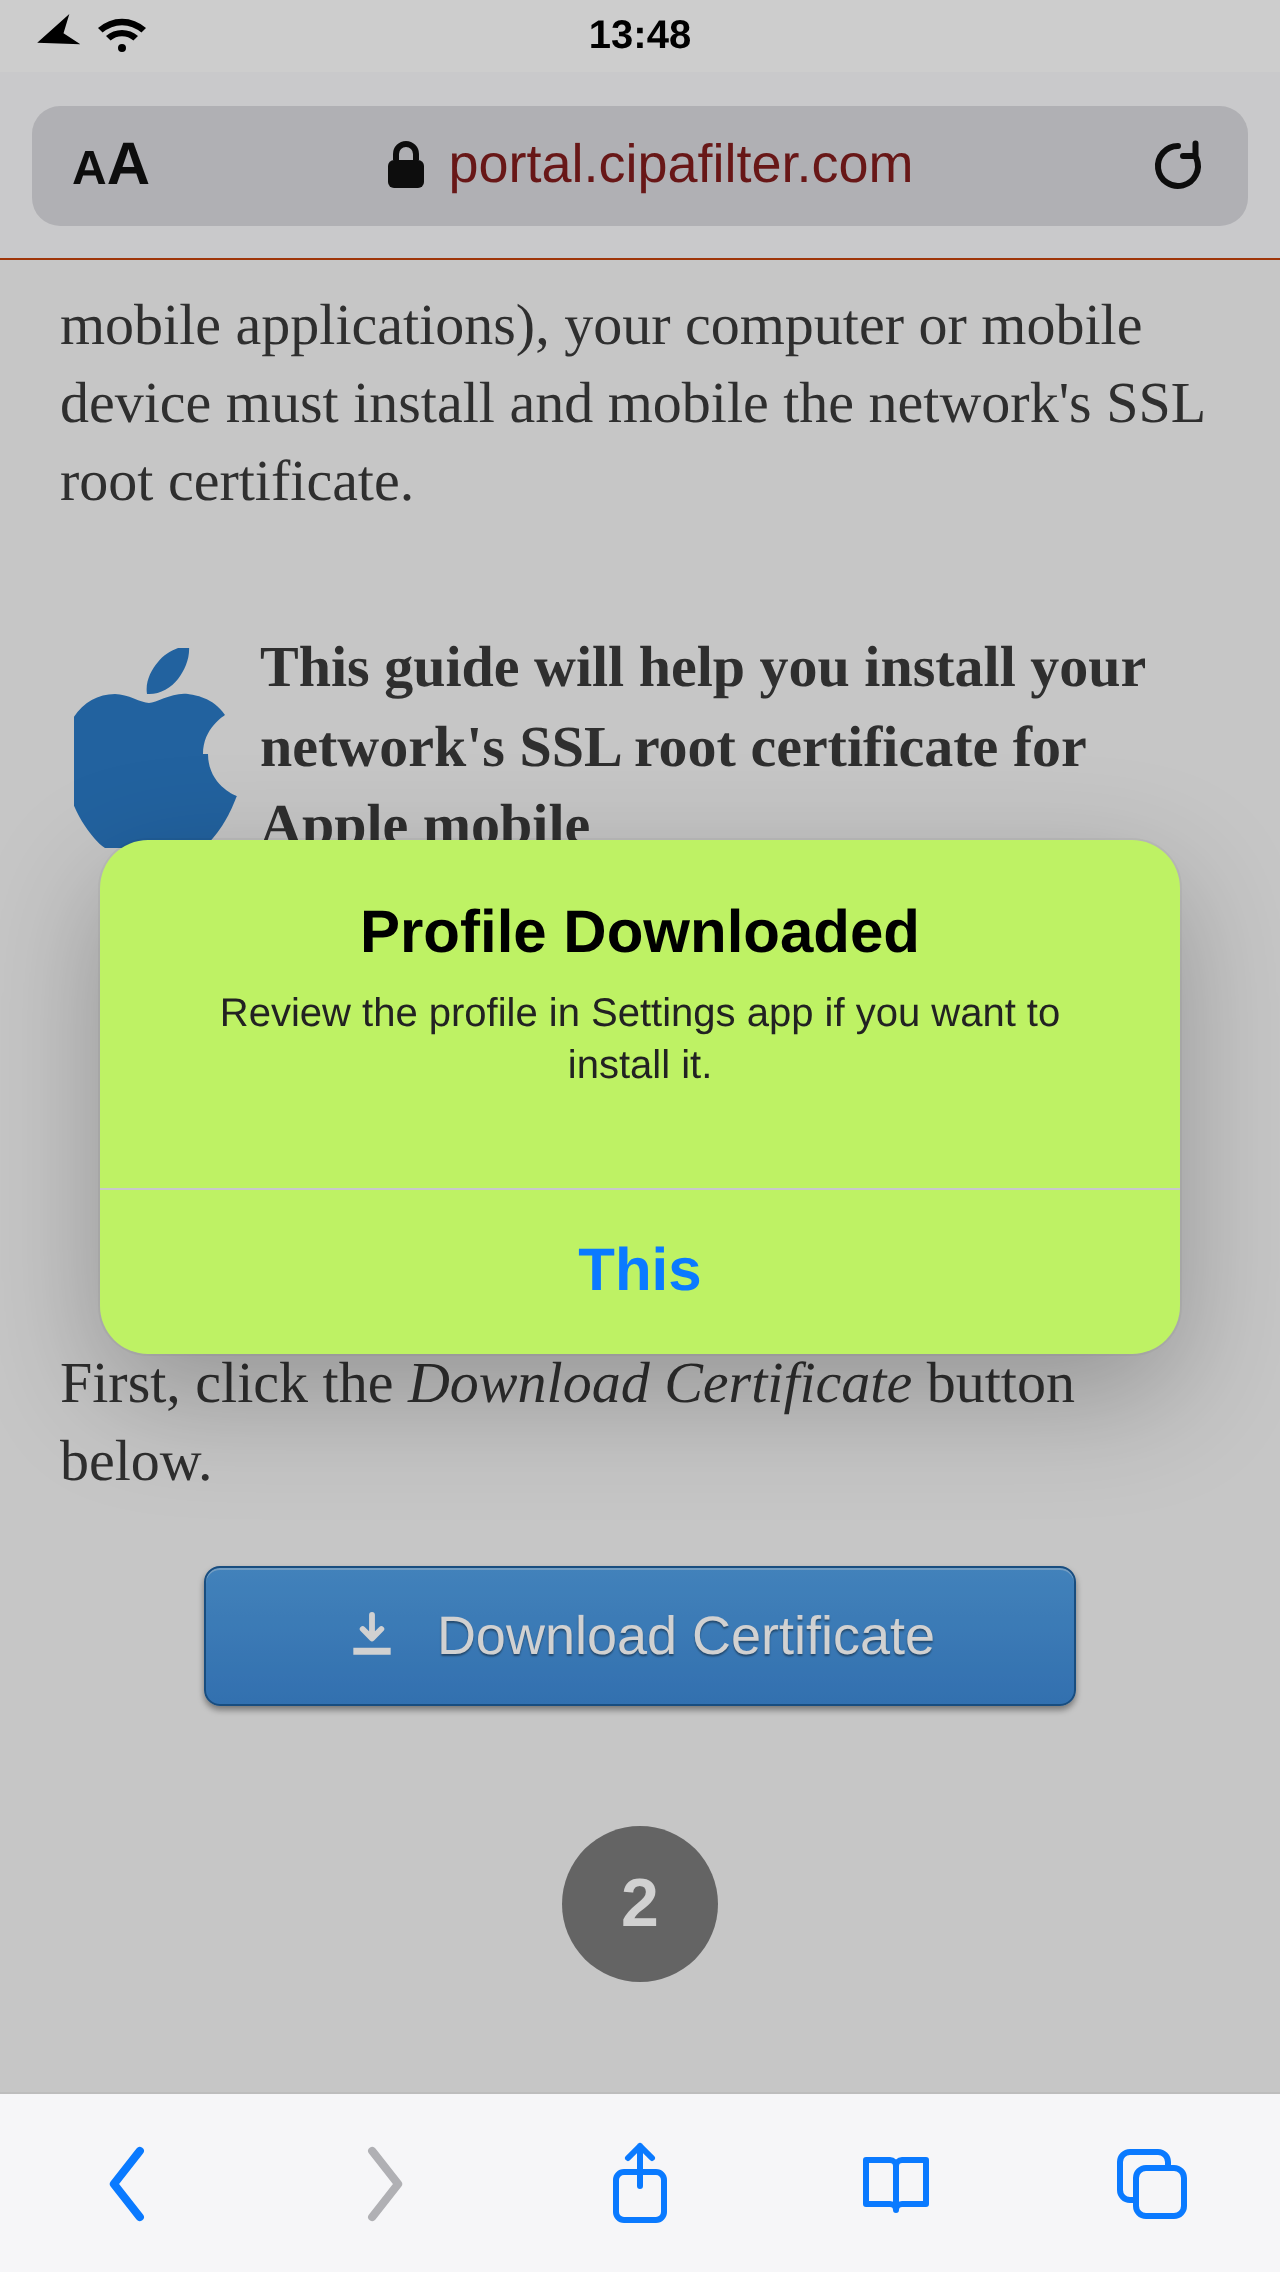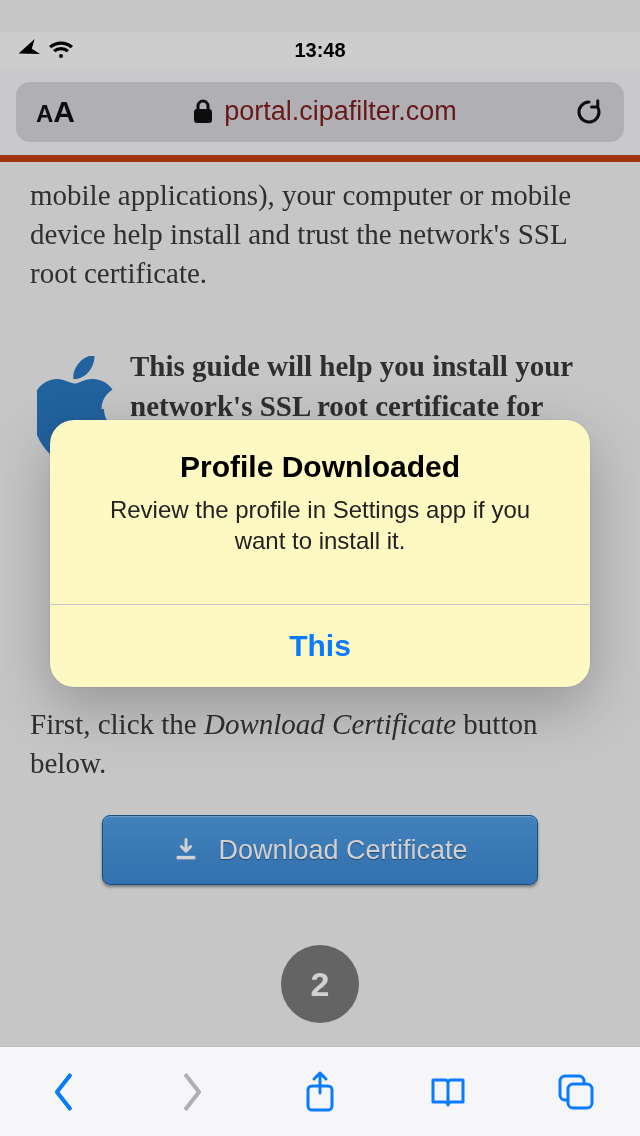--- a/index.html
+++ b/index.html
@@ -1,25 +1,25 @@
 <!DOCTYPE html>
 <html><head>
 <meta charset="utf-8">
 <style>
   * { box-sizing: border-box; margin: 0; padding: 0; }
   html, body { width: 640px; height: 1136px; overflow: hidden; font-family: -apple-system, "Helvetica Neue", Helvetica, Arial, sans-serif; }
   body { background: #f2f2f2; position: relative; }
 
   
-  .status-bar { height: 36px; display: flex; align-items: center; justify-content: space-between; padding: 0 16px; font-size: 20px; font-weight: 600; color: #000; background: #fafafa; margin-top: 32px; }
+  .status-bar { height: 36px; display: flex; align-items: center; justify-content: space-between; padding: 0 16px; font-size: 20px; font-weight: 600; color: #000; background: #fafafa; }
   .status-left, .status-right { display: flex; align-items: center; gap: 8px; }
   .status-center { position: absolute; left: 50%; transform: translateX(-50%); }
 
   
-  .browser-top { height: 94px; background: #f6f6f8; border-bottom: 7px solid #c2410c; display: flex; align-items: center; padding: 0 16px; }
+  .browser-top { height: 94px; background: #f6f6f8; border-bottom: 1px solid #c2410c; display: flex; align-items: center; padding: 0 16px; }
   .url-bar { flex: 1; height: 60px; background: #d7d7dc; border-radius: 14px; display: flex; align-items: center; padding: 0 20px; gap: 14px; }
   .aa { font-weight: 700; color: #111; font-size: 24px; }
   .aa .big { font-size: 30px; }
   .url-center { flex: 1; display: flex; align-items: center; justify-content: center; gap: 10px; }
   .url-text { font-size: 27px; color: #7f1d1d; }
 
   
   .page { padding: 14px 30px; font-family: Georgia, "Times New Roman", serif; color: #3a3a3a; }
   .para1 { font-size: 29px; line-height: 1.35; }
   .guide-row { display: flex; align-items: center; margin-top: 54px; }
@@ -39,26 +39,26 @@
     display:flex; align-items:center; justify-content:center; font-family: -apple-system, Helvetica; font-size: 34px; font-weight: 700; }
 
   
   .bottom-bar { position: absolute; left: 0; right: 0; bottom: 0; height: 90px; background: #f6f6f8; border-top: 1px solid #bdbdbd;
     display: flex; justify-content: space-around; align-items: center; }
   .bottom-bar .slot { width: 56px; height:56px; display:flex; align-items:center; justify-content:center; }
 
   
   .overlay { position: absolute; inset: 0; background: rgba(0,0,0,.18); }
   .alert { position: absolute; left: 50%; top: 420px; transform: translateX(-50%); width: 540px;
-    background: #fef9c3; border-radius: 24px; overflow: hidden;
+    background: #bef264; border-radius: 24px; overflow: hidden;
     box-shadow: 0 20px 60px rgba(0,0,0,.25), 0 0 0 1px rgba(0,0,0,.04);
     font-family: -apple-system, Helvetica, Arial, sans-serif; }
   .alert-body { padding: 30px 32px 48px 32px; text-align: center; }
   .alert-title { font-size: 30px; font-weight: 700; color: #000; }
-  .alert-msg { margin-top: 10px; font-size: 24px; color: #222; line-height: 1.3; }
+  .alert-msg { margin-top: 10px; font-size: 20px; color: #222; line-height: 1.3; }
   .alert-sep { height: 1px; background: #c8c8cc; }
   .alert-btn { height: 82px; display:flex; align-items:center; justify-content:center;
     font-size: 30px; font-weight: 600; color: #0a7aff; }
 
   svg { display: block; }
 </style>
 </head>
 <body>
 
 <div class="status-bar">
@@ -92,21 +92,21 @@
     <span>
       <svg width="30" height="30" viewBox="0 0 24 24">
           <path d="M12 4a8 8 0 107.4 5" fill="none" stroke="#111" stroke-width="2.4" stroke-linecap="round"></path>
           <path d="M19 3v5h-5" fill="none" stroke="#111" stroke-width="2.4" stroke-linecap="round" stroke-linejoin="round"></path>
         </svg>
     </span>
   </div>
 </div>
 
 <div class="page">
-  <div class="para1">mobile applications), your computer or mobile device help install and trust the network's SSL root certificate.</div>
+  <div class="para1">mobile applications), your computer or mobile device must install and mobile the network's SSL root certificate.</div>
 
   <div class="guide-row">
     <div class="apple-col">
       <span>
         <svg width="86" height="100" viewBox="0 0 170 200">
           <path fill="#2a78c2" d="M128 106c0-26 21-38 22-39-12-18-31-20-37-21-16-2-31 9-39 9s-21-9-34-9c-18 0-34 10-43 26-18 32-5 80 13 106 9 13 20 27 34 26 14-1 19-9 35-9s21 9 35 9 24-13 33-26c10-15 14-29 15-30-1 0-29-11-29-42zM103 31c7-9 12-21 11-33-11 0-24 7-31 16-7 8-13 20-11 32 12 1 24-6 31-15z"></path>
         </svg>
       </span>
     </div>
     <div class="guide-bold">This guide will help you install your network's SSL root certificate for Apple mobile</div>

